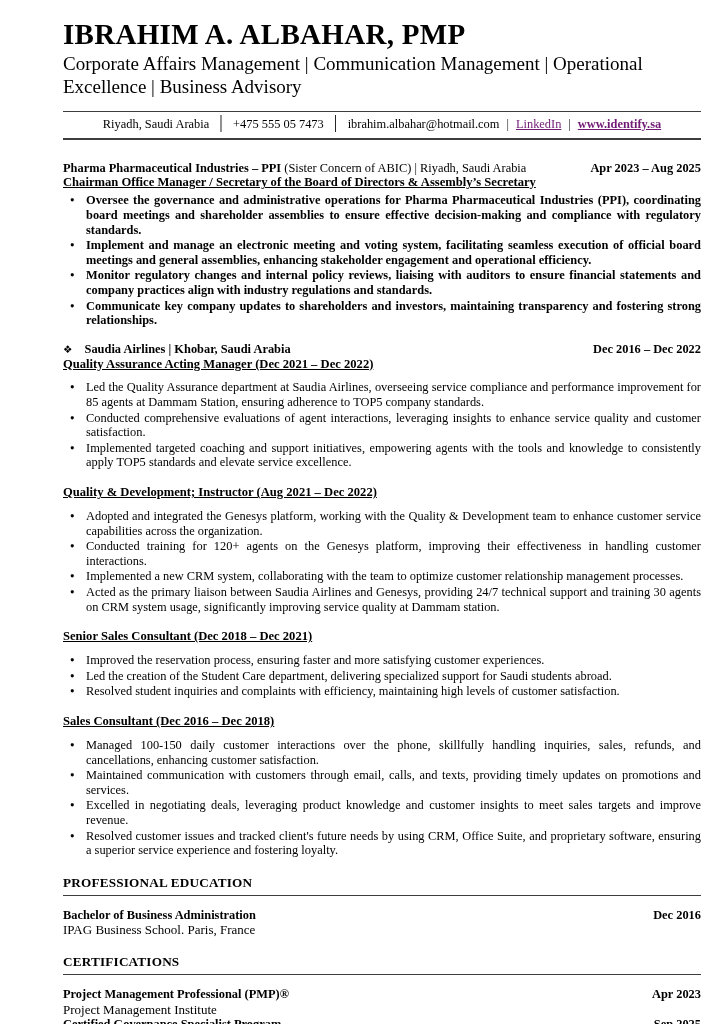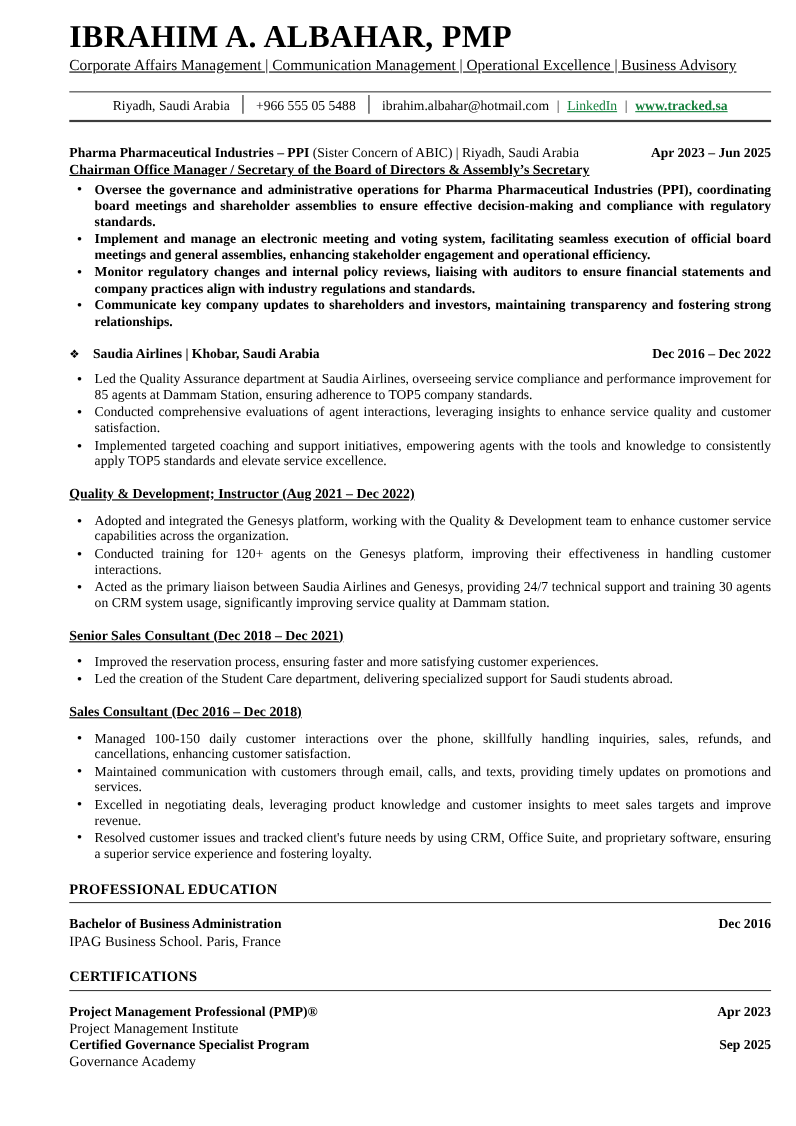--- a/index.html
+++ b/index.html
@@ -10,35 +10,35 @@
     color: #000;
   }
   .page {
     width: 724px; height: 1024px;
     padding: 19px 43px 0 43px;
     font-size: 12.4px; line-height: 1.18; margin-left: 20px;
   }
 
   
   .name-title { font-size: 29px; font-weight: bold; letter-spacing: 0.3px; line-height: 1.05; }
-  .tagline { font-size: 14px; margin-top: 4px; text-decoration: underline; }
+  .tagline { font-size: 19px; margin-top: 4px; }
 
   
   .contact-bar {
     margin-top: 13px;
     border-top: 1.5px solid #3d3d3d;
     border-bottom: 2.5px solid #3d3d3d;
     padding: 4px 6px 5px 6px;
     display: flex; align-items: center; gap: 7px;
     font-size: 12.4px;
     justify-content: center;
   }
   .sep { color: #222; }
   .sep-tall { font-size: 14px; }
-  a.link { color: #15803d; text-decoration: underline; cursor: pointer; }
+  a.link { color: #701a75; text-decoration: underline; cursor: pointer; }
   a.link.site { font-weight: bold; }
 
   
   .employer { margin-top: 14px; }
   .employer.first { margin-top: 21px; }
   .employer-line { display: flex; justify-content: space-between; align-items: baseline; }
   .employer-left .bold, .bold { font-weight: bold; }
   .marker { font-family: "DejaVu Sans", sans-serif; font-size: 10.5px; margin-right: 9px; }
   .dates { font-weight: bold; white-space: nowrap; }
 
@@ -76,36 +76,36 @@
 <body>
 
 <div class="page">
 
   <h1 class="name-title">IBRAHIM A. ALBAHAR, PMP</h1>
   <div class="tagline">Corporate Affairs Management | Communication Management | Operational Excellence | Business Advisory</div>
 
   <div class="contact-bar">
     <span>Riyadh, Saudi Arabia</span>
     <span class="sep sep-tall">│</span>
-    <span>+966 555 05 5488</span>
+    <span>+475 555 05 7473</span>
     <span class="sep sep-tall">│</span>
     <span>ibrahim.albahar@hotmail.com</span>
     <span class="sep">|</span>
     <a class="link">LinkedIn</a>
     <span class="sep">|</span>
-    <a class="link site">www.tracked.sa</a>
+    <a class="link site">www.identify.sa</a>
   </div>
 
   <section class="employer first">
     <div class="employer-line">
       <div class="employer-left">
         <span class="bold">Pharma Pharmaceutical Industries – PPI</span>
         <span>(Sister Concern of ABIC) | Riyadh, Saudi Arabia</span>
       </div>
-      <span class="dates">Apr 2023 – Jun 2025</span>
+      <span class="dates">Apr 2023 – Aug 2025</span>
     </div>
     <div class="role-group">
       <h3 class="role-title">Chairman Office Manager / Secretary of the Board of Directors &amp; Assembly’s Secretary</h3>
       <ul class="bullets tight">
         <li>Oversee the governance and administrative operations for Pharma Pharmaceutical Industries (PPI), coordinating board meetings and shareholder assemblies to ensure effective decision-making and compliance with regulatory standards.</li>
         <li>Implement and manage an electronic meeting and voting system, facilitating seamless execution of official board meetings and general assemblies, enhancing stakeholder engagement and operational efficiency.</li>
         <li>Monitor regulatory changes and internal policy reviews, liaising with auditors to ensure financial statements and company practices align with industry regulations and standards.</li>
         <li>Communicate key company updates to shareholders and investors, maintaining transparency and fostering strong relationships.</li>
       </ul>
     </div>
@@ -114,41 +114,44 @@
   <section class="employer">
     <div class="employer-line">
       <div class="employer-left">
         <span class="marker bold">❖</span>
         <span class="bold">Saudia Airlines | Khobar, Saudi Arabia</span>
       </div>
       <span class="dates">Dec 2016 – Dec 2022</span>
     </div>
 
     <div class="role-group">
+      <h3 class="role-title">Quality Assurance Acting Manager (Dec 2021 – Dec 2022)</h3>
       <ul class="bullets">
         <li>Led the Quality Assurance department at Saudia Airlines, overseeing service compliance and performance improvement for 85 agents at Dammam Station, ensuring adherence to TOP5 company standards.</li>
         <li>Conducted comprehensive evaluations of agent interactions, leveraging insights to enhance service quality and customer satisfaction.</li>
         <li>Implemented targeted coaching and support initiatives, empowering agents with the tools and knowledge to consistently apply TOP5 standards and elevate service excellence.</li>
       </ul>
     </div>
 
     <div class="role-group">
       <h3 class="role-title">Quality &amp; Development; Instructor (Aug 2021 – Dec 2022)</h3>
       <ul class="bullets">
         <li>Adopted and integrated the Genesys platform, working with the Quality &amp; Development team to enhance customer service capabilities across the organization.</li>
         <li>Conducted training for 120+ agents on the Genesys platform, improving their effectiveness in handling customer interactions.</li>
+        <li>Implemented a new CRM system, collaborating with the team to optimize customer relationship management processes.</li>
         <li>Acted as the primary liaison between Saudia Airlines and Genesys, providing 24/7 technical support and training 30 agents on CRM system usage, significantly improving service quality at Dammam station.</li>
       </ul>
     </div>
 
     <div class="role-group">
       <h3 class="role-title">Senior Sales Consultant (Dec 2018 – Dec 2021)</h3>
       <ul class="bullets">
         <li>Improved the reservation process, ensuring faster and more satisfying customer experiences.</li>
         <li>Led the creation of the Student Care department, delivering specialized support for Saudi students abroad.</li>
+        <li>Resolved student inquiries and complaints with efficiency, maintaining high levels of customer satisfaction.</li>
       </ul>
     </div>
 
     <div class="role-group">
       <h3 class="role-title">Sales Consultant (Dec 2016 – Dec 2018)</h3>
       <ul class="bullets">
         <li>Managed 100-150 daily customer interactions over the phone, skillfully handling inquiries, sales, refunds, and cancellations, enhancing customer satisfaction.</li>
         <li>Maintained communication with customers through email, calls, and texts, providing timely updates on promotions and services.</li>
         <li>Excelled in negotiating deals, leveraging product knowledge and customer insights to meet sales targets and improve revenue.</li>
         <li>Resolved customer issues and tracked client's future needs by using CRM, Office Suite, and proprietary software, ensuring a superior service experience and fostering loyalty.</li>

